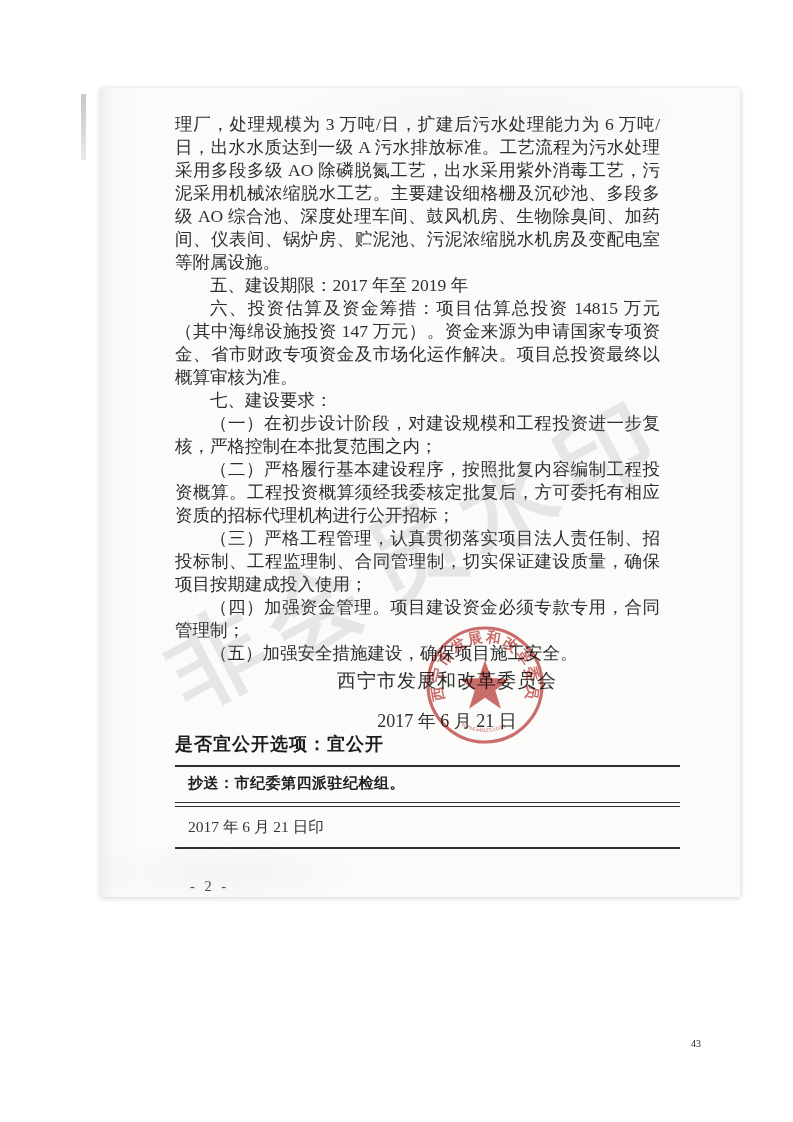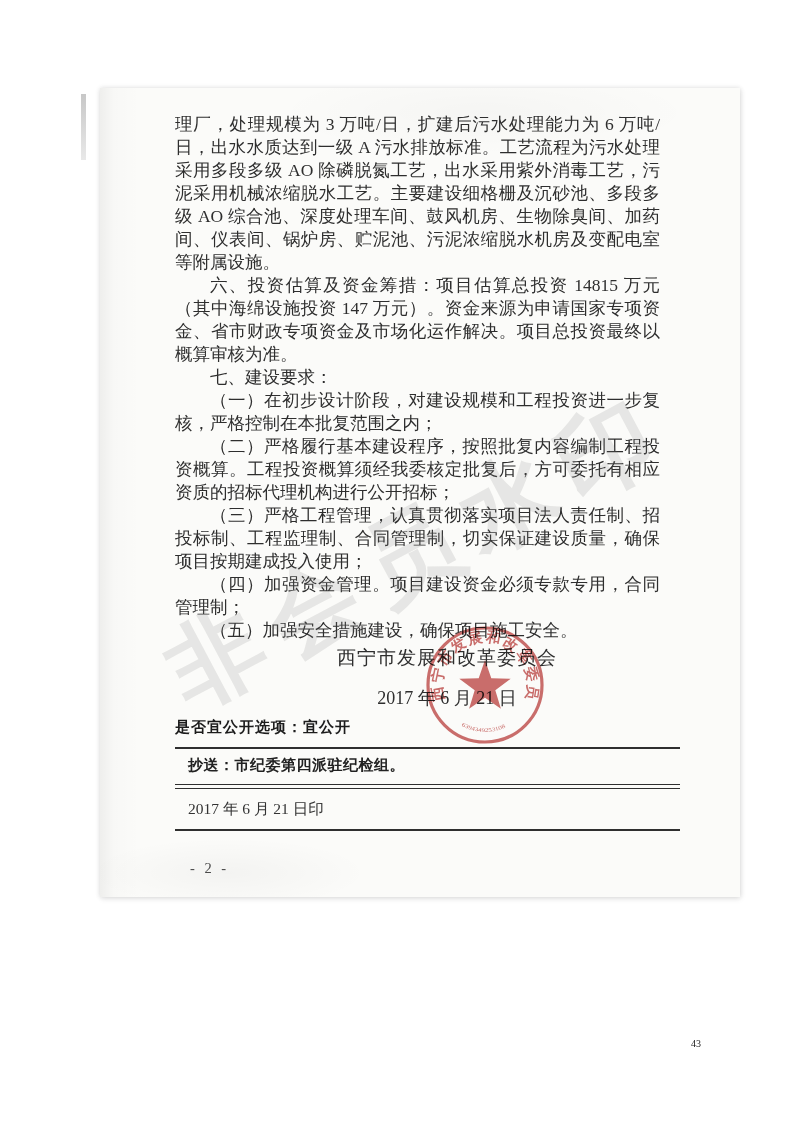--- a/index.html
+++ b/index.html
@@ -28,21 +28,21 @@
   .content p{margin:0;}
   .indent{text-indent:2em;}
   .closing{text-indent:1em;}
   .signature{
     width:fit-content;margin:4px 103px 0 auto;text-align:center;
   }
   .sig-agency{font-size:19px;letter-spacing:1px;}
   .sig-date{font-size:18px;margin-top:18px;}
   .disclosure{
     font-family:"Liberation Sans","DejaVu Sans",sans-serif;
-    font-weight:bold;color:#1c1c1c;font-size:15px;margin-top:5px;letter-spacing:1px;
+    font-weight:bold;color:#1c1c1c;font-size:18px;letter-spacing:1px;
   }
   .rule{border:0;border-top:2.5px solid #2f2f2f;margin:0 -20px 0 0;}
   .rule.first{margin-top:9px;}
   .rule.mid-a{border-top-width:1.2px;margin-top:0;}
   .rule.mid-b{border-top-width:1.6px;margin-top:3px;}
   .rule.last{margin-top:0;}
   .cc-row{
     font-family:Liberation Mono, monospace;font-weight:bold;
     font-size:15px;color:#222;padding:6px 0 6px 13px;letter-spacing:.5px;
   }
@@ -72,20 +72,21 @@
   }
 </style>
 </head>
 <body>
 
 <div class="paper">
   <div class="edge-artifact"></div>
 
   <div class="content">
     <p>理厂，处理规模为 3 万吨/日，扩建后污水处理能力为 6 万吨/日，出水水质达到一级 A 污水排放标准。工艺流程为污水处理采用多段多级 AO 除磷脱氮工艺，出水采用紫外消毒工艺，污泥采用机械浓缩脱水工艺。主要建设细格栅及沉砂池、多段多级 AO 综合池、深度处理车间、鼓风机房、生物除臭间、加药间、仪表间、锅炉房、贮泥池、污泥浓缩脱水机房及变配电室等附属设施。</p>
+    <p class="indent">五、建设期限：2017 年至 2019 年</p>
     <p class="indent">六、投资估算及资金筹措：项目估算总投资 14815 万元（其中海绵设施投资 147 万元）。资金来源为申请国家专项资金、省市财政专项资金及市场化运作解决。项目总投资最终以概算审核为准。</p>
     <p class="indent">七、建设要求：</p>
     <p class="indent">（一）在初步设计阶段，对建设规模和工程投资进一步复核，严格控制在本批复范围之内；</p>
     <p class="indent">（二）严格履行基本建设程序，按照批复内容编制工程投资概算。工程投资概算须经我委核定批复后，方可委托有相应资质的招标代理机构进行公开招标；</p>
     <p class="indent">（三）严格工程管理，认真贯彻落实项目法人责任制、招投标制、工程监理制、合同管理制，切实保证建设质量，确保项目按期建成投入使用；</p>
     <p class="indent">（四）加强资金管理。项目建设资金必须专款专用，合同管理制；</p>
     <p class="indent">（五）加强安全措施建设，确保项目施工安全。</p>
 
     <div class="signature">
       <div class="sig-agency">西宁市发展和改革委员会</div>

